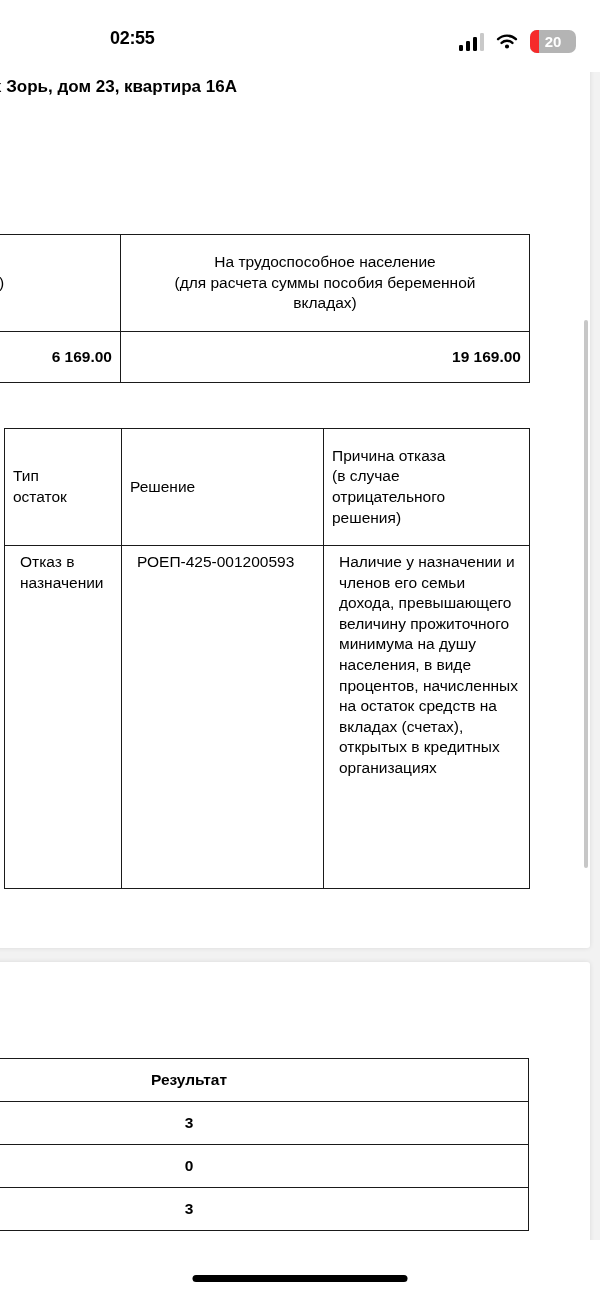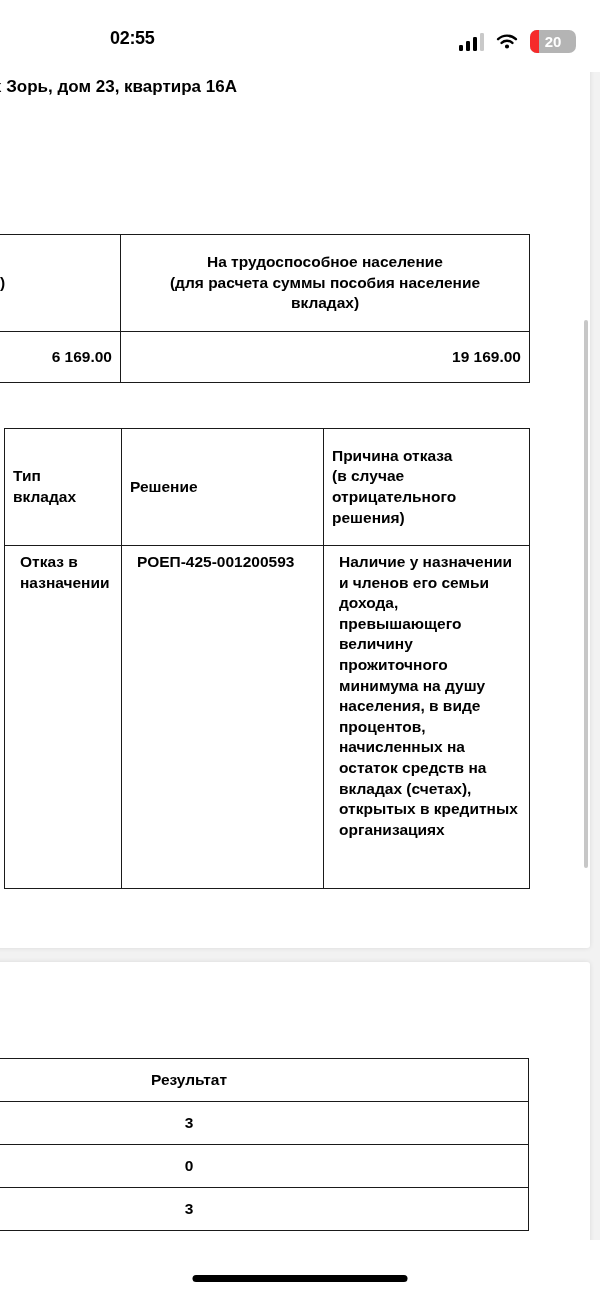--- a/index.html
+++ b/index.html
@@ -134,21 +134,21 @@
     table-layout: fixed;
     font-size: 15.5px;
     color: #000000;
     background: #ffffff;
     z-index: 10;
   }
   .doc-table td, .doc-table th {
     border: 1.6px solid #1a1a1a;
     padding: 6px 8px;
     vertical-align: top;
-    font-weight: bold;
+    font-weight: normal;
     line-height: 1.33;
   }
 
   
   #table-income {
     left: -150px;
     top: 234px;
     width: 679px;
   }
   #table-income td { text-align: center; }
@@ -256,42 +256,42 @@
 <table class="doc-table" id="table-income">
   <colgroup>
       <col class="c1">
       <col class="c2">
     </colgroup>
   <tbody>
     <tr>
       <td class="t1-head">етей)</td>
       <td class="t1-head">
         <span>На трудоспособное население</span><br>
-        <span>(для расчета суммы пособия население</span><br>
+        <span>(для расчета суммы пособия беременной</span><br>
         <span>вкладах)</span>
       </td>
     </tr>
     <tr>
       <td class="t1-val">6 169.00</td>
       <td class="t1-val">19 169.00</td>
     </tr>
   </tbody>
 </table>
 
 <table class="doc-table" id="table-decision">
   <colgroup>
       <col class="d1">
       <col class="d2">
       <col class="d3">
     </colgroup>
   <thead>
     <tr>
       <td>
         <span>Тип</span><br>
-        <span>вкладах</span>
+        <span>остаток</span>
       </td>
       <td>Решение</td>
       <td>
         <span>Причина отказа</span><br>
         <span>(в случае</span><br>
         <span>отрицательного</span><br>
         <span>решения)</span>
       </td>
     </tr>
   </thead>

